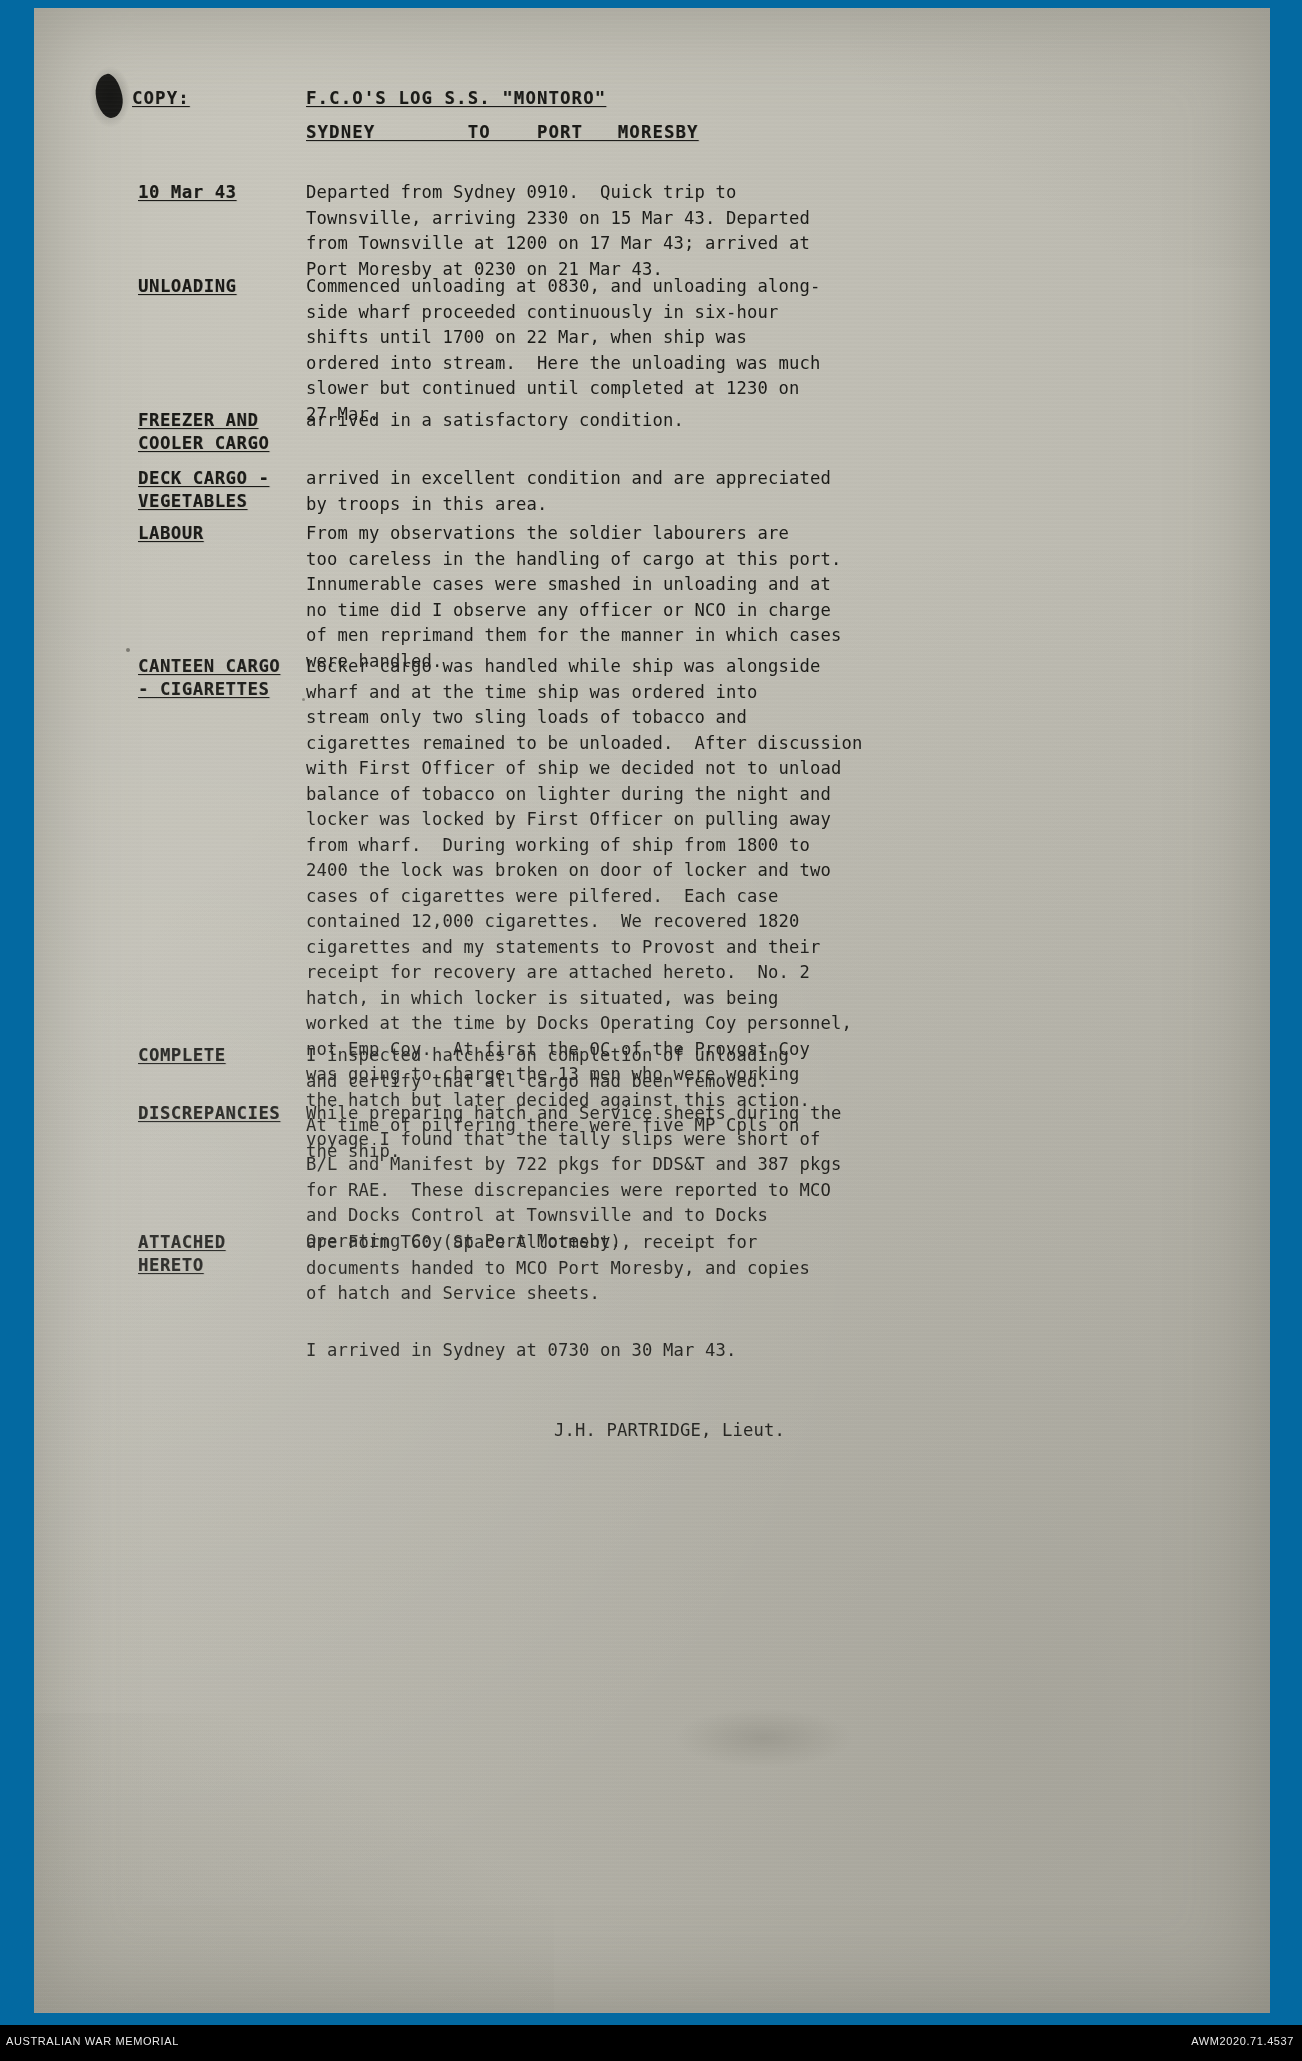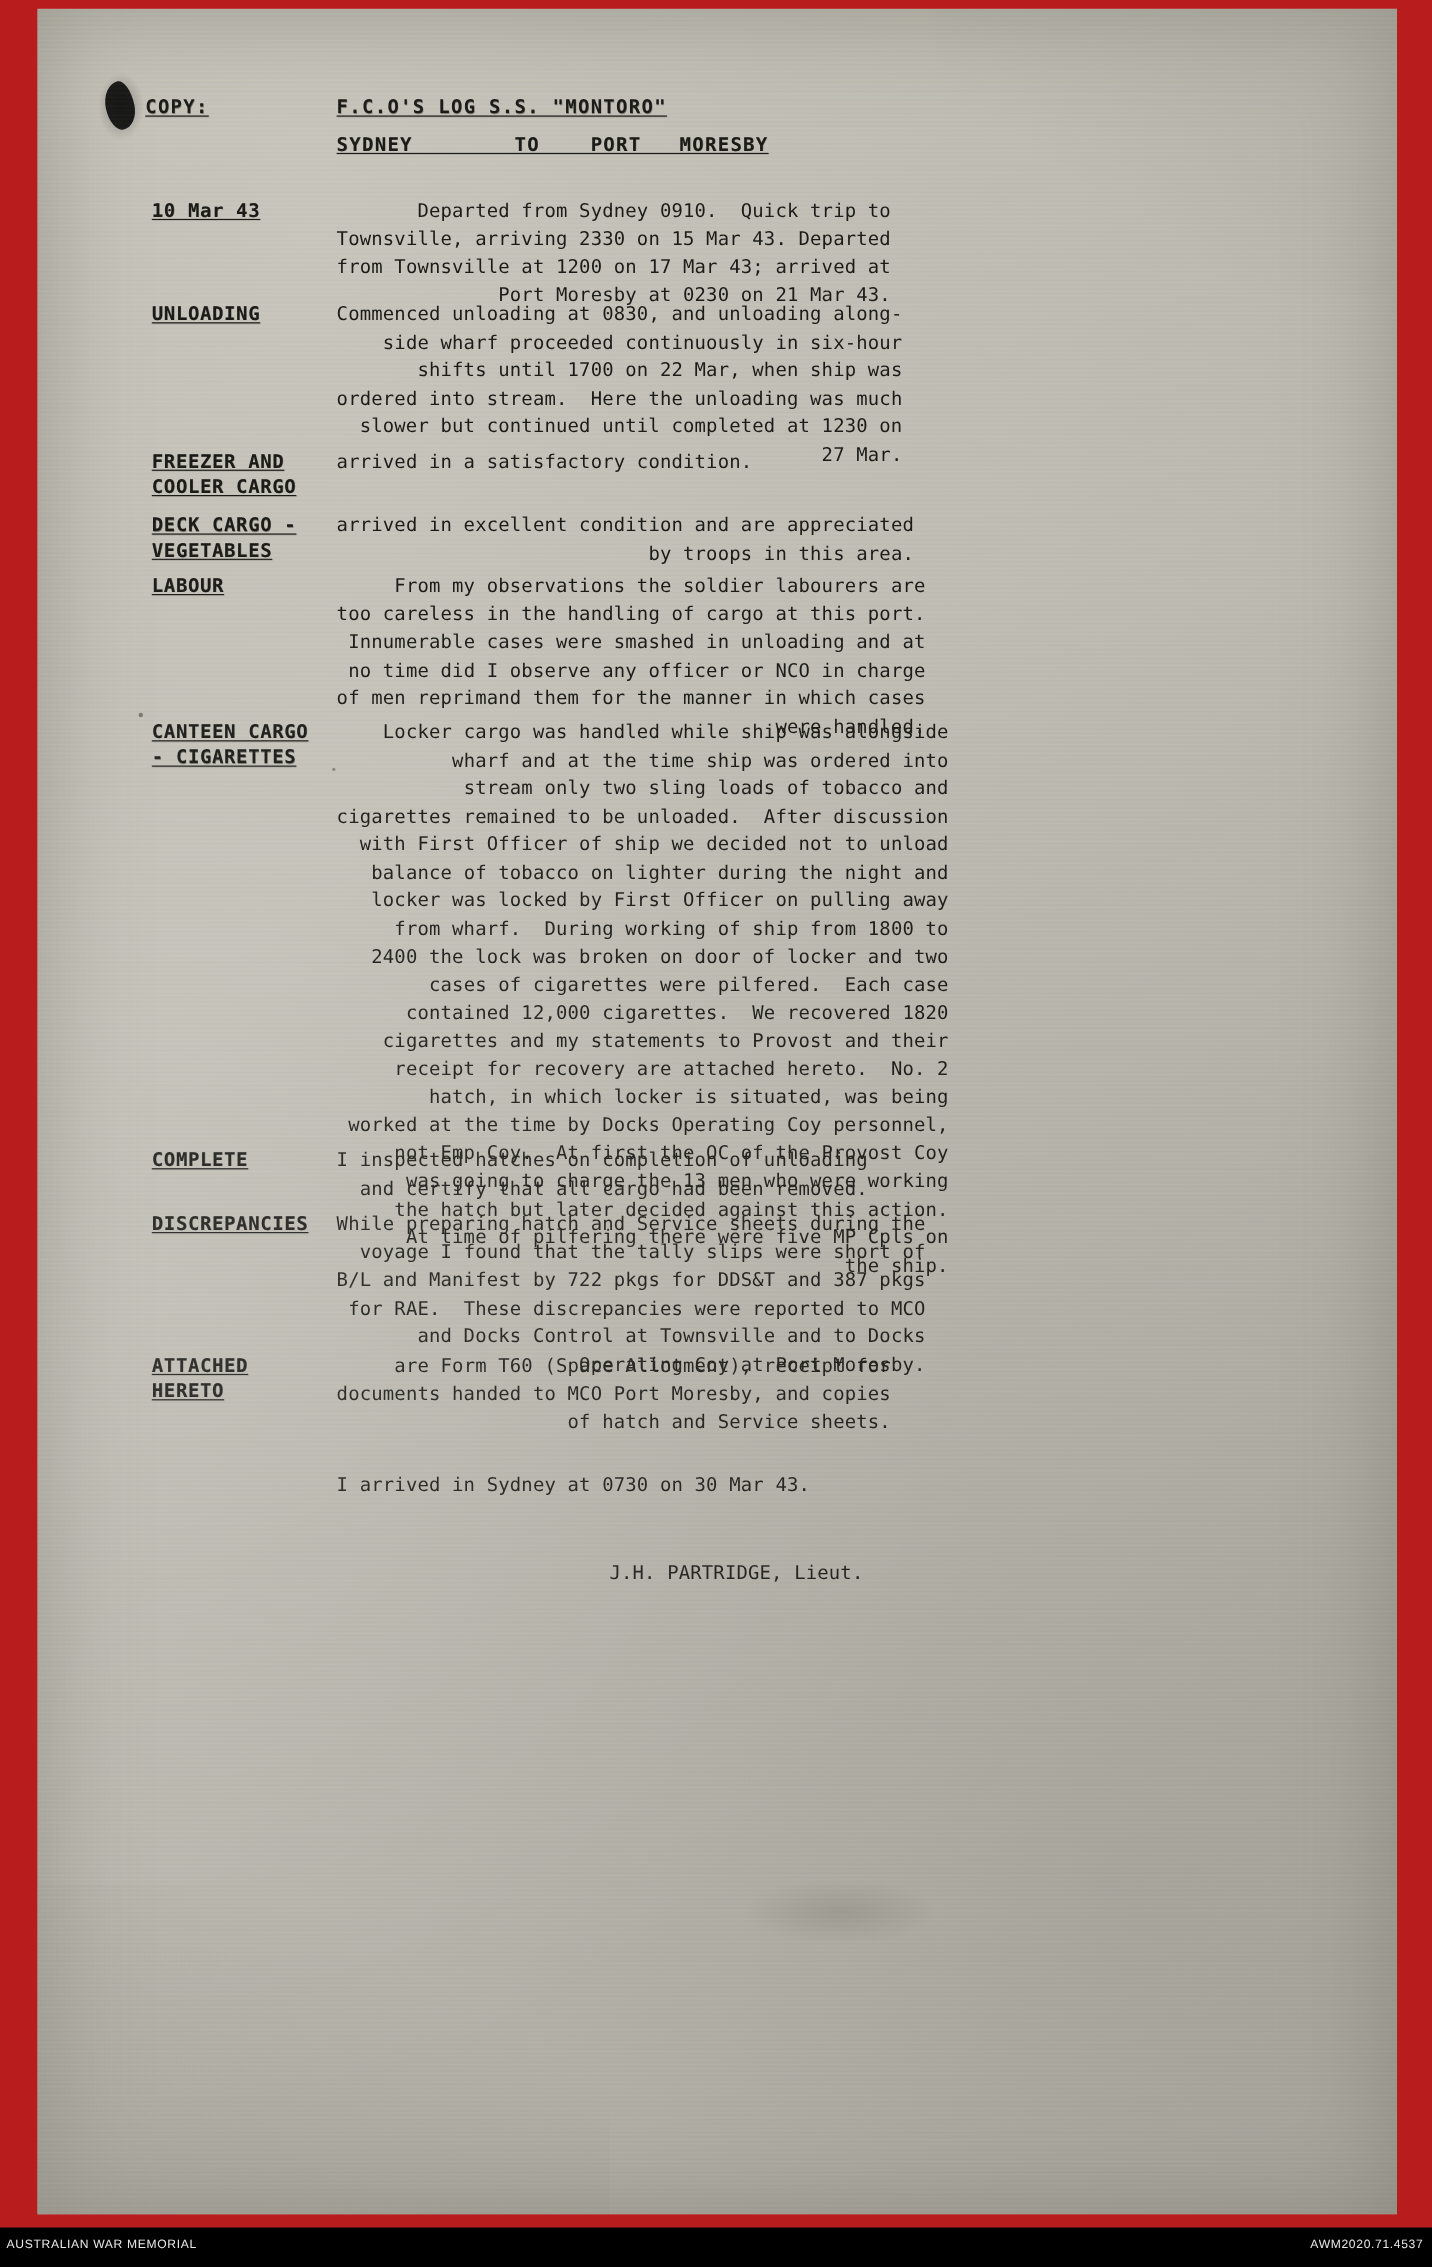--- a/index.html
+++ b/index.html
@@ -14,22 +14,21 @@
     overflow: hidden;
     position: relative;
   }
 
   
   #scan {
     position: absolute;
     left: 0; top: 0;
     width: 1302px;
     height: 2061px;
-    background: #b91c1c;
-    text-align: right;
+    background: #0369a1;
   }
 
   .paper {
     position: absolute;
     left: 34px;
     top: 8px;
     width: 1236px;
     height: 2005px;
     background:
       radial-gradient(ellipse at 20% 10%, #c9c7bd 0%, #c2c0b6 35%, #bcbab0 70%, #b3b1a7 100%);

